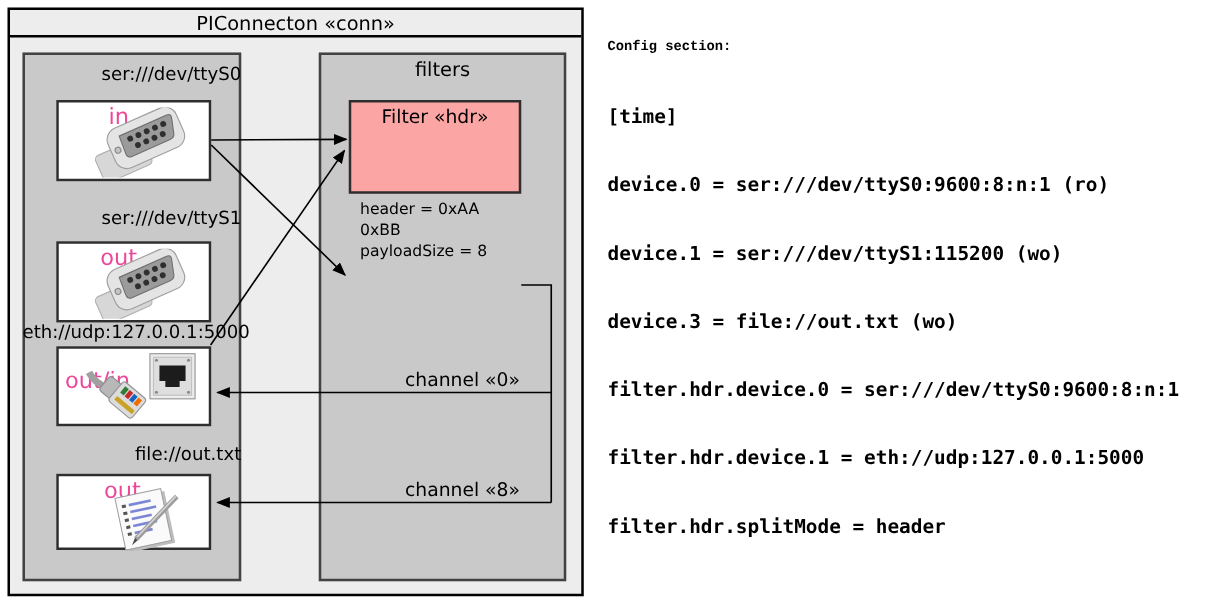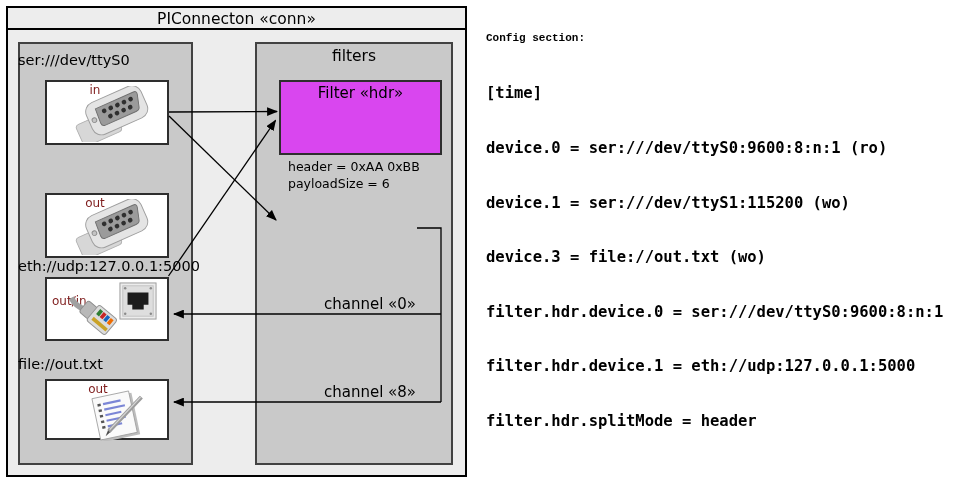--- a/index.html
+++ b/index.html
@@ -13,26 +13,26 @@
   .outer-title { left:8px; top:8px; width:457px; height:22px; line-height:22px;
                  text-align:center; font-size:15.5px; border-bottom:2px solid #000; }
 
   
   .panel { background:#c9c9c9; border:2px solid #424242; }
   .devices-panel { left:18px;  top:42px; width:175px; height:423px; }
   .filters-panel { left:255px; top:42px; width:198px; height:423px; }
   .filters-title { left:255px; top:47px; width:198px; text-align:center; font-size:15.5px; }
 
   
-  .dev-label { left:18px; width:175px; height:18px; text-align:left; font-size:14.5px; }
+  .dev-label { left:18px; width:175px; height:18px; text-align:right; font-size:14.5px; }
   .dev-box   { left:45px; width:124px; background:#fff; border:2px solid #2e2e2e; }
-  .dir-label { position:absolute; font-size:12px; color:#7f1d1d; }
+  .dir-label { position:absolute; font-size:18px; color:#ec4899; }
 
   
-  .filter-box   { left:279px; width:163px; background:#d946ef; border:2px solid #2e2e2e; }
+  .filter-box   { left:279px; width:138px; background:#fca5a5; border:2px solid #2e2e2e; }
   .filter-title { position:absolute; left:0; right:0; top:2px; text-align:center; font-size:15px; }
   .filter-props { position:absolute; left:7px; right:2px; font-size:12.5px; line-height:17px;margin-top:40px; }
 
   .channel-label { left:280px; width:136px; text-align:right; font-size:15px; }
 
   .arrows { left:0; top:0; width:964px; height:484px; pointer-events:none; }
 
   
   .config-heading { left:486px; top:12px; font-family:Liberation Mono, monospace;
                     font-weight:bold; font-size:11px; white-space:pre;margin-top:20px; }
@@ -67,20 +67,21 @@
         <circle cx="70" cy="22" r="2.6" fill="#2f2f2f"></circle>
         <circle cx="42" cy="30" r="2.6" fill="#2f2f2f"></circle>
           <circle cx="50" cy="30" r="2.6" fill="#2f2f2f"></circle>
         <circle cx="58" cy="30" r="2.6" fill="#2f2f2f"></circle>
           <circle cx="66" cy="30" r="2.6" fill="#2f2f2f"></circle>
         <circle cx="24" cy="27" r="2.6" fill="#c4c4c4" stroke="#8a8a8a"></circle>
       </g>
     </svg>
   </div>
 
+  <div class="abs dev-label" style="top:167px">ser:///dev/ttyS1</div>
   <div class="abs dev-box" style="top:193px;height:65px">
     <span class="dir-label" style="left:0;top:1px;width:80%;text-align:center">out</span>
     <svg class="icon-svg" style="right:3px;bottom:1px" width="94" height="56" viewBox="0 0 100 62">
       <g transform="rotate(-24 50 30)">
         <rect x="2" y="24" width="46" height="26" rx="4" fill="#d7d7d7" stroke="#b0b0b0"></rect>
         <rect x="18" y="8" width="66" height="38" rx="11" fill="#e4e4e4" stroke="#9e9e9e"></rect>
         <path d="M30,16 L76,16 Q80,16 79,20 L75,34 Q74,37 70,37 L33,37 Q29,37 29,33 Z" fill="#9b9b9b" stroke="#6f6f6f"></path>
         <circle cx="38" cy="22" r="2.6" fill="#2f2f2f"></circle>
           <circle cx="46" cy="22" r="2.6" fill="#2f2f2f"></circle>
         <circle cx="54" cy="22" r="2.6" fill="#2f2f2f"></circle>
@@ -142,21 +143,21 @@
       <polygon points="26,58 33,52 30,48" fill="#4a4a4a"></polygon>
       <line x1="30" y1="52" x2="70" y2="10" stroke="#9c9c9c" stroke-width="5"></line>
       <line x1="31" y1="50" x2="69" y2="10" stroke="#d6d6d6" stroke-width="1.6"></line>
     </svg>
   </div>
 
   <div class="abs filter-box" style="top:80px;height:75px">
     <div class="filter-title">Filter «hdr»</div>
     <div class="filter-props" style="top:36px">
       <div>header = 0xAA 0xBB</div>
-      <div>payloadSize = 6</div>
+      <div>payloadSize = 8</div>
     </div>
   </div>
 
   <div class="abs channel-label" style="top:295px">channel «0»</div>
   <div class="abs channel-label" style="top:383px">channel «8»</div>
 
   <svg class="abs arrows" viewBox="0 0 964 484">
     <defs>
       <marker id="arr" viewBox="0 0 10 8" refX="9" refY="4" markerWidth="11" markerHeight="9" orient="auto" markerUnits="userSpaceOnUse">
         <path d="M0,0 L10,4 L0,8 Z" fill="#000"></path>

